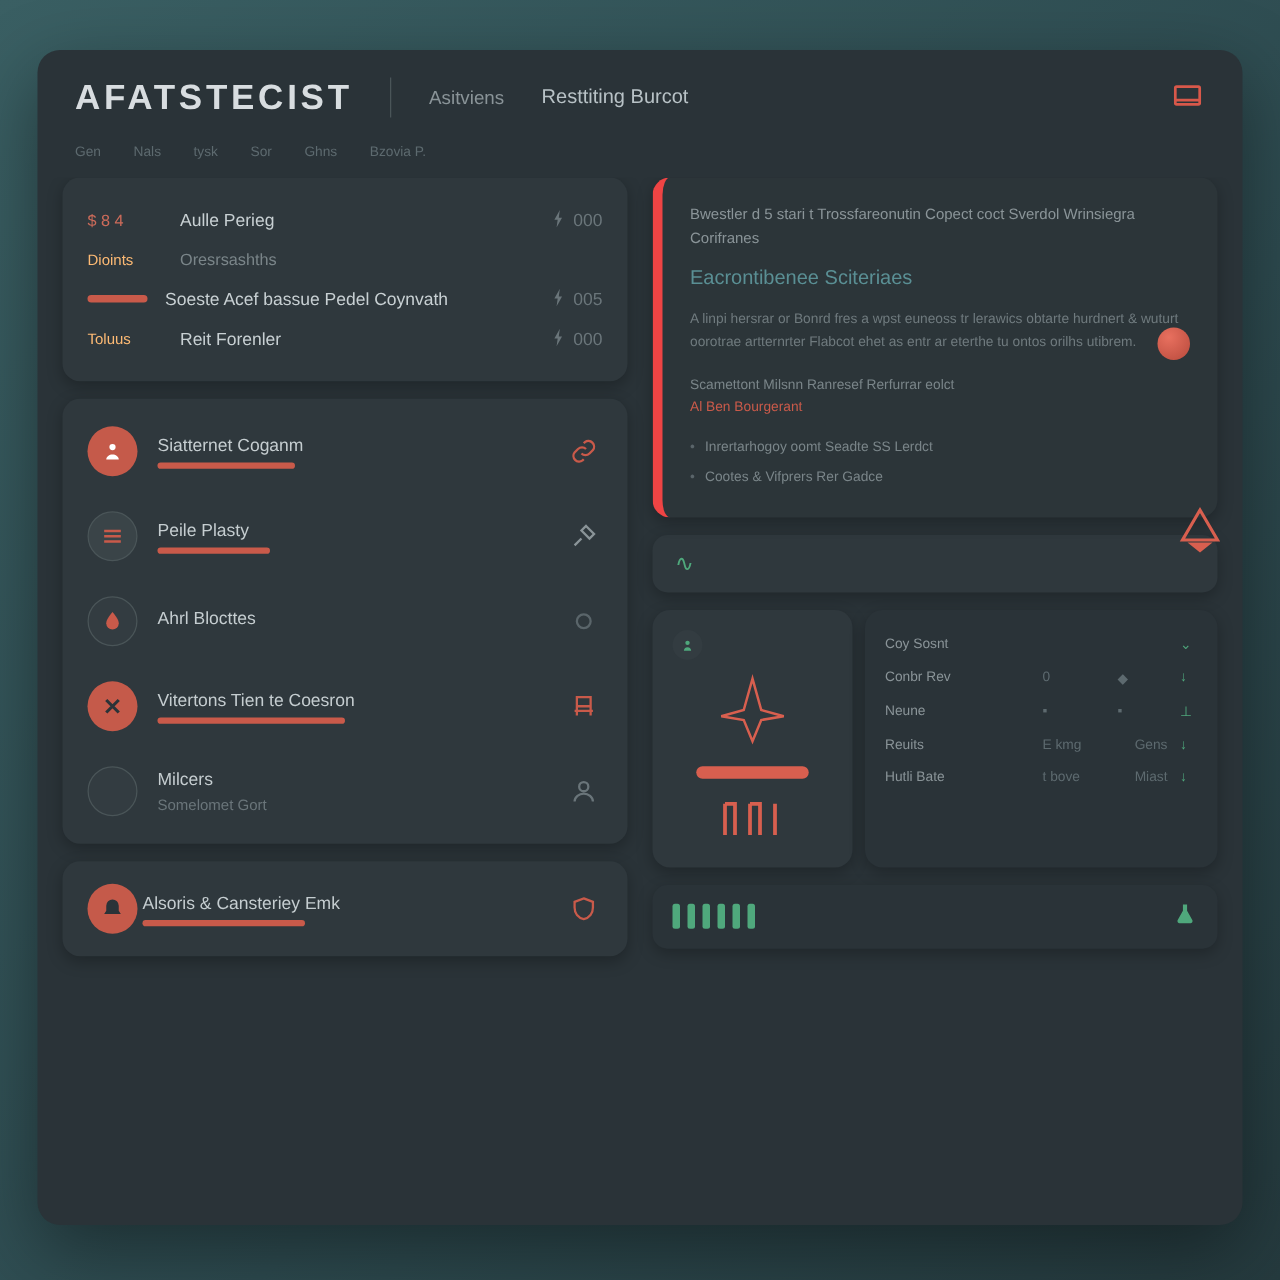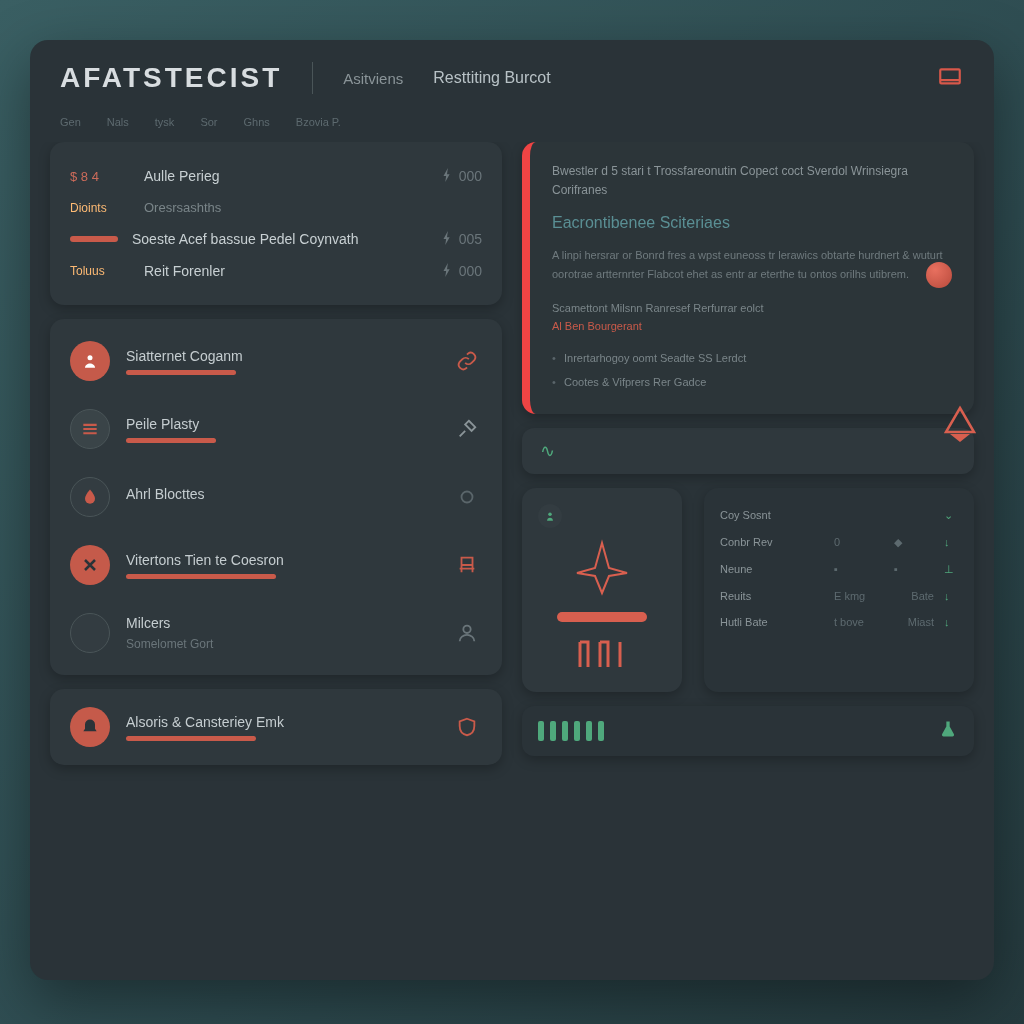--- a/index.html
+++ b/index.html
@@ -65,21 +65,21 @@
 .txt-li{color:#7a8589;font-size:11px;padding:6px 0 6px 12px;position:relative}
 .txt-li::before{content:"•";position:absolute;left:0;color:#5a656a}
 .orb{position:absolute;right:22px;top:120px;width:26px;height:26px;border-radius:50%;background:radial-gradient(circle at 35% 30%,#e8705f,#b84a3c)}
 .warn-ico{position:absolute;right:-8px;top:260px;width:44px;height:44px}
 
 
 .strip{background:#2f383d;border-radius:12px;padding:12px 18px;display:flex;align-items:center;box-shadow:0 4px 12px rgba(0,0,0,.25)}
 .wave{color:#4fa87c;font-size:18px}
 
 
-.btm{display:flex;gap:22px}
+.btm{display:flex;gap:10px}
 .viz{background:#2f383d;border-radius:14px;padding:16px;width:160px;display:flex;flex-direction:column;align-items:center;gap:10px;box-shadow:0 4px 12px rgba(0,0,0,.25)}
 .viz-ico-sm{width:24px;height:24px;border-radius:50%;background:#333c41;display:flex;align-items:center;justify-content:center;align-self:flex-start}
 .viz-shape svg{width:70px;height:60px;stroke:#d85f4f;fill:none;stroke-width:2}
 .viz-bar{width:90px;height:10px;background:#d85f4f;border-radius:5px}
 .viz-bars svg{width:60px;height:40px;stroke:#d85f4f;fill:none;stroke-width:3}
 
 .grid{background:#2a3338;border-radius:14px;padding:14px 16px;flex:1;box-shadow:0 4px 12px rgba(0,0,0,.25)}
 .grow{display:flex;align-items:center;padding:7px 0;gap:10px;font-size:11px}
 .grow-lbl{color:#8a9498;flex:1}
 .grow-val{color:#5d6a6f;width:50px}
@@ -236,21 +236,21 @@
             </div>
           <div class="frico">
               <svg viewBox="0 0 24 24">
                 <circle cx="12" cy="8" r="4" stroke="#6a757a"></circle>
                 <path d="M4 21c0-4 4-7 8-7s8 3 8 7" stroke="#6a757a"></path>
               </svg>
             </div>
         </div>
       </div>
 
-      <div class="card" style="display:flex;align-items:center;gap:16px">
+      <div class="card" style="display:flex;align-items:center;gap:4px">
         <div class="fico org">
             <svg viewBox="0 0 24 24">
               <path d="M12 3a6 6 0 0 0-6 6v5l-2 3h16l-2-3V9a6 6 0 0 0-6-6z" fill="#2a3338"></path>
             </svg>
           </div>
         <div class="fbody">
             <div class="ftitle">Alsoris &amp; Cansteriey Emk</div>
             <div class="fbar w5"></div>
           </div>
         <div class="frico">
@@ -315,21 +315,21 @@
           </div>
           <div class="grow">
             <div class="grow-lbl">Neune</div>
             <div class="grow-val">▪</div>
             <div class="grow-v2">▪</div>
             <span class="chev d" style="color:#4fa87c">⊥</span>
           </div>
           <div class="grow">
             <div class="grow-lbl">Reuits</div>
             <div class="grow-val">E kmg</div>
-            <div class="grow-v3">Bate</div>
+            <div class="grow-v3">Gens</div>
             <span class="chev d">↓</span>
           </div>
           <div class="grow">
             <div class="grow-lbl">Hutli Bate</div>
             <div class="grow-val">t bove</div>
             <div class="grow-v3">Miast</div>
             <span class="chev d">↓</span>
           </div>
         </div>
       </div>

